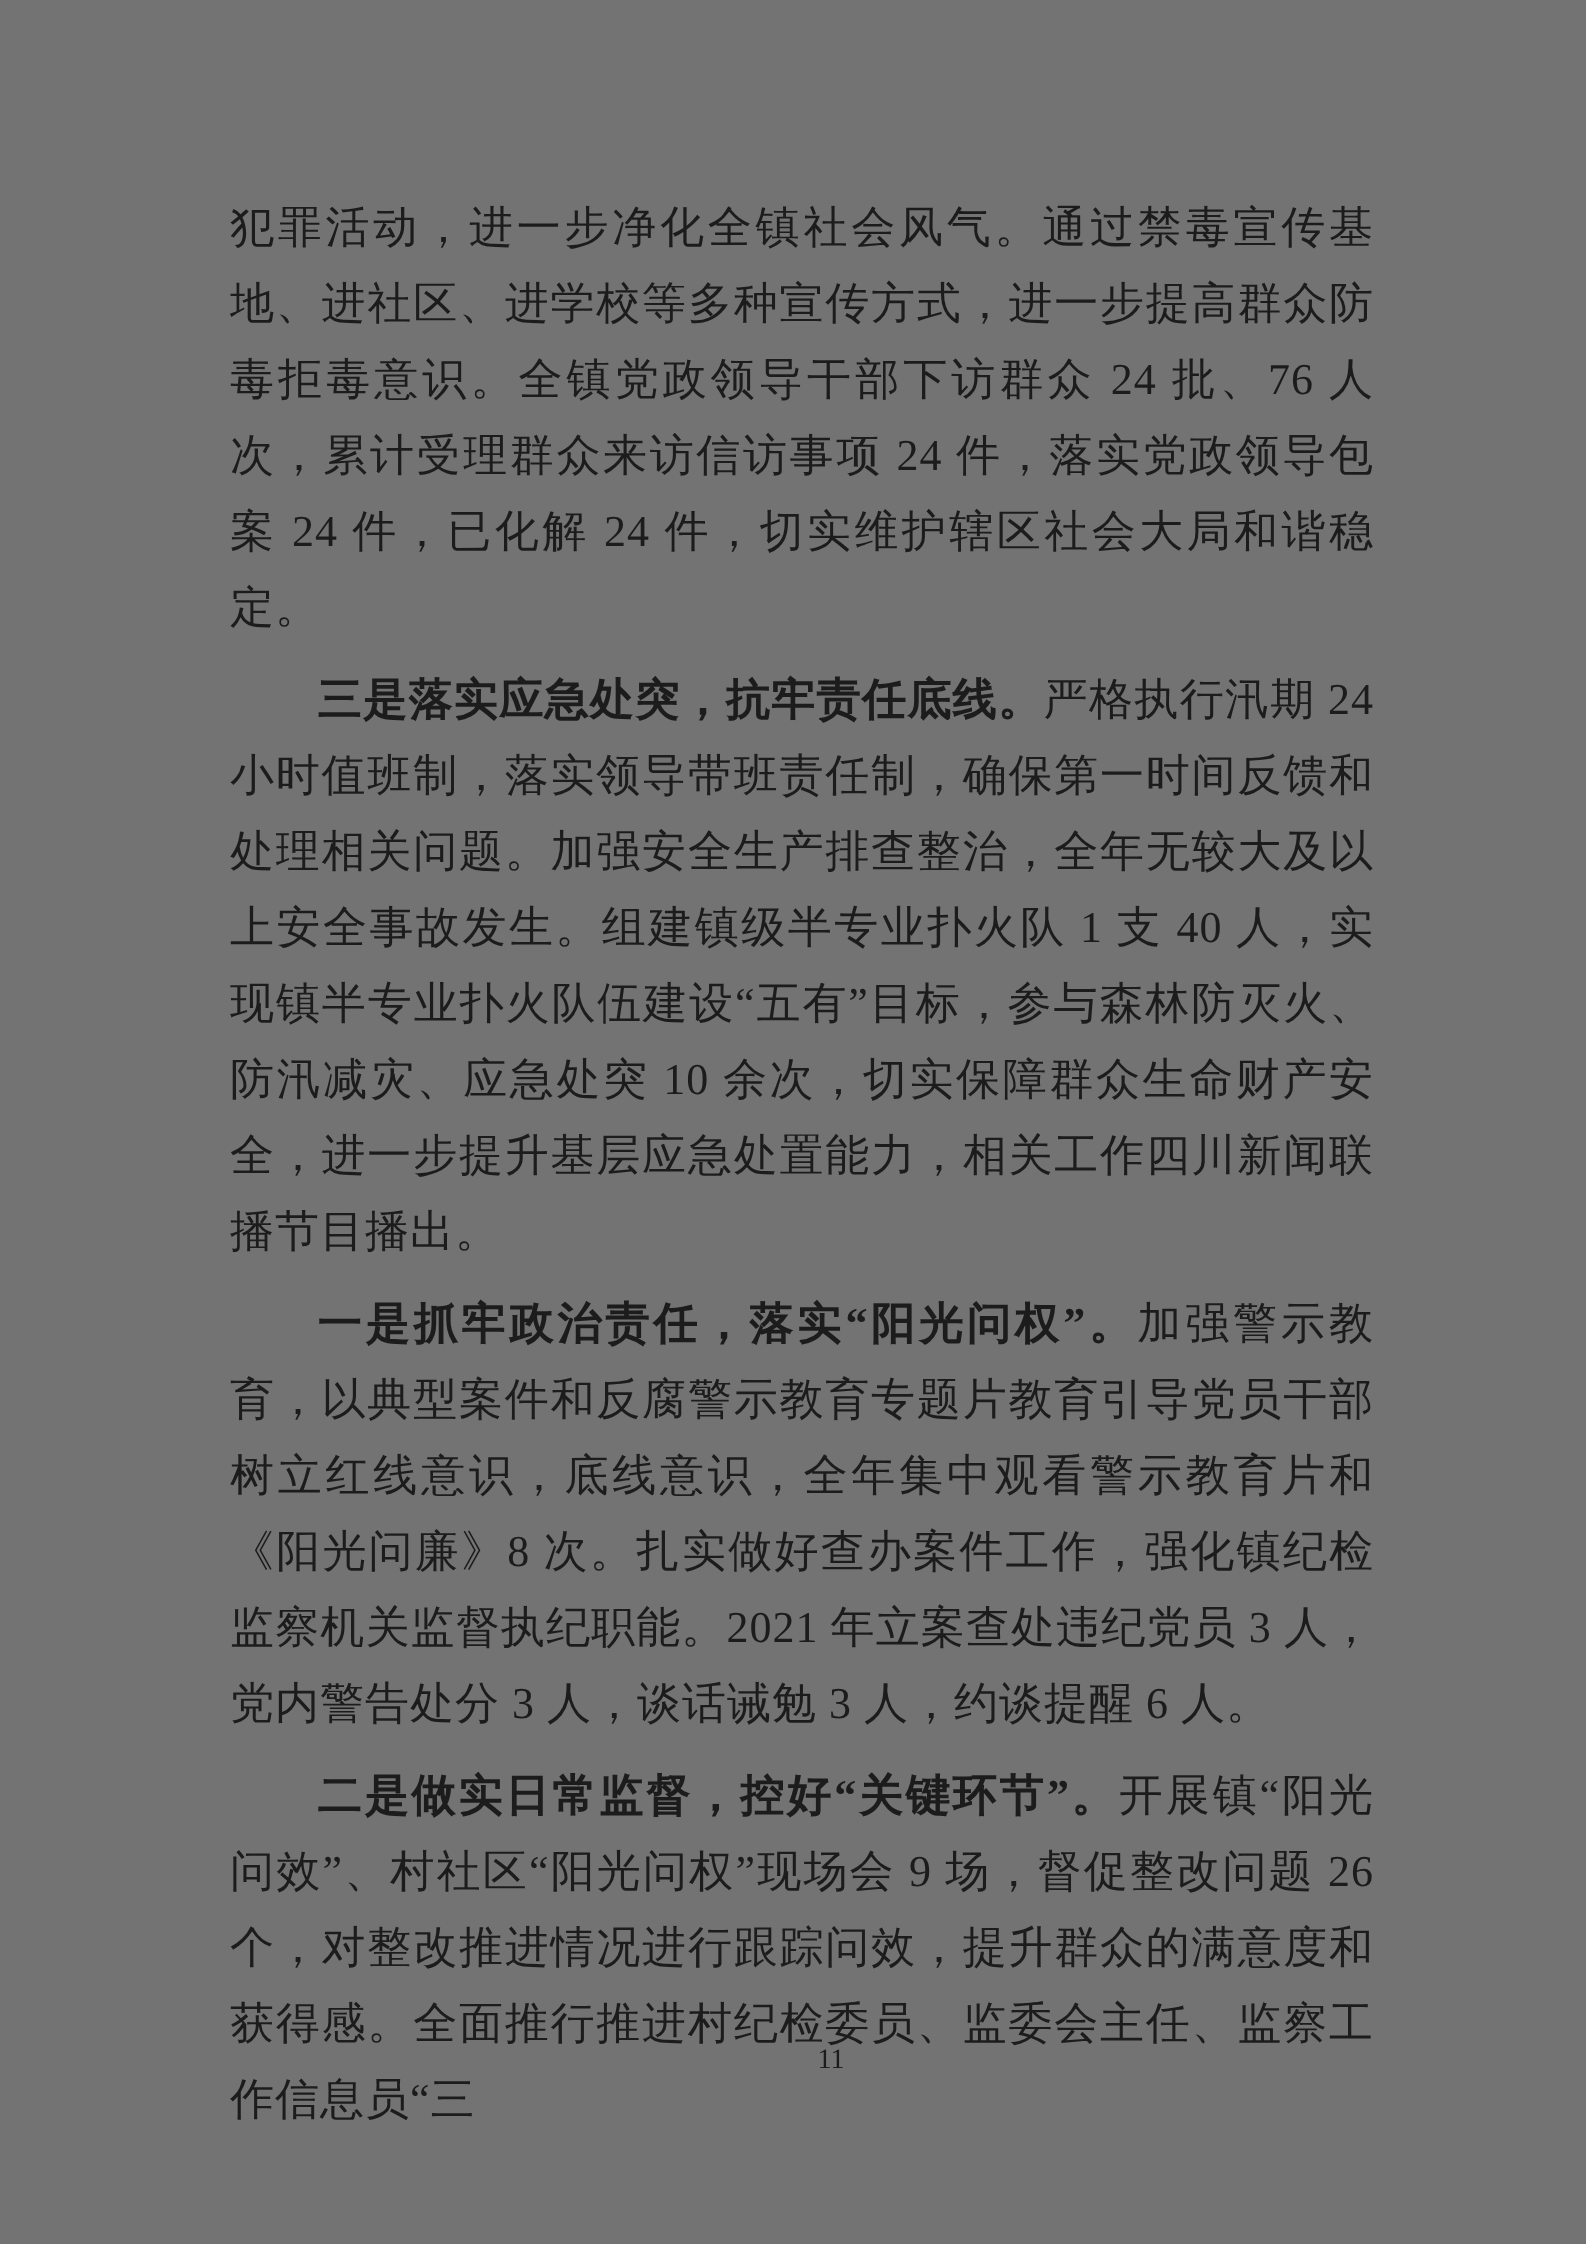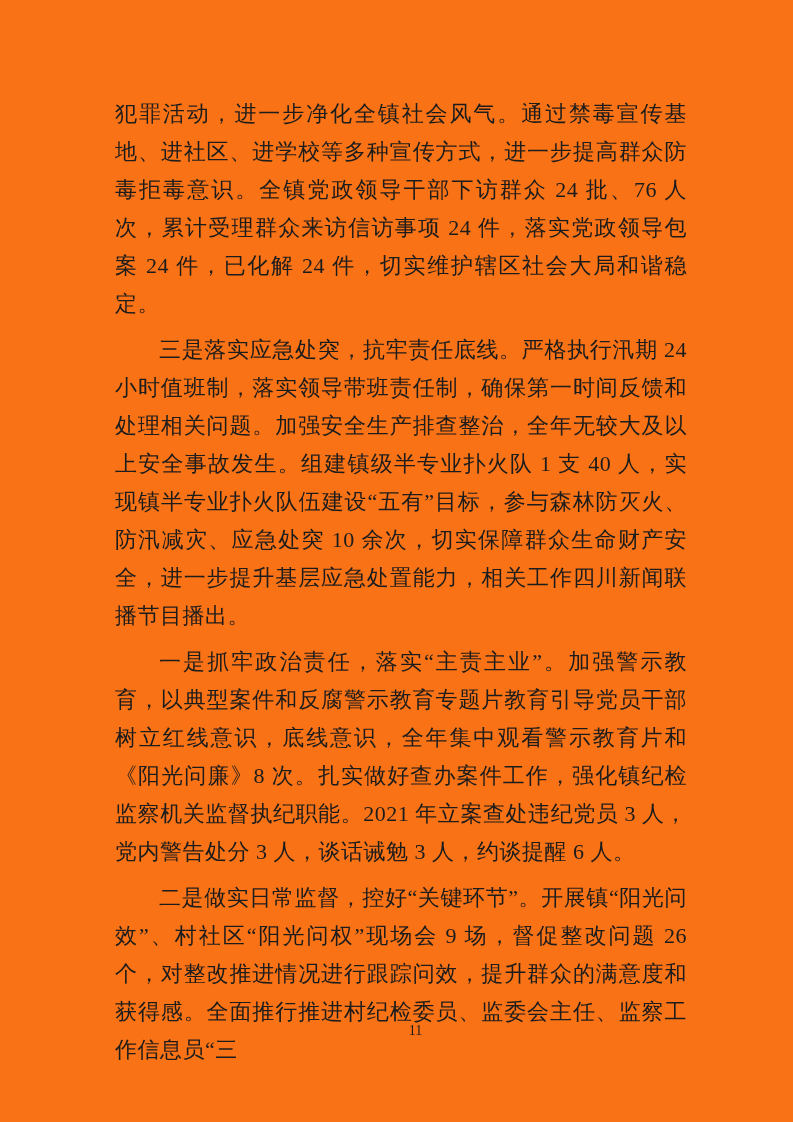--- a/index.html
+++ b/index.html
@@ -4,21 +4,21 @@
 <style>
   html, body {
     margin: 0;
     padding: 0;
     background: #ffffff;
   }
   .page {
     position: relative;
     width: 793px;
     height: 1122px;
-    background: #f97316;
+    background: #737373;
     overflow: hidden;
     font-family: "Liberation Serif", "DejaVu Serif", serif;
     color: #1c1c1c;
   }
   .content {
     position: absolute;
     left: 115px;
     top: 95px;
     width: 572px;
   }
@@ -27,21 +27,21 @@
     font-size: 22px;
     line-height: 38px;
     text-align: justify;
     text-indent: 44px;
     letter-spacing: 0.5px;
   }
   .para.no-indent {
     text-indent: 0;
   }
   .lead {
-    font-weight: normal;
+    font-weight: bold;
   }
   .heading {
     margin: 0 0 8px 0;
     font-size: 22px;
     line-height: 38px;
     font-weight: bold;
     text-indent: 44px;
     letter-spacing: 0.5px;
   }
   .page-number {
@@ -61,20 +61,20 @@
 <body>
 
 <div class="page">
   <div class="content">
 
     <p class="para no-indent"><span>犯罪活动，进一步净化全镇社会风气。通过禁毒宣传基地、进社区、进学校等多种宣传方式，进一步提高群众防毒拒毒意识。全镇党政领导干部下访群众 24 批、76 人次，累计受理群众来访信访事项 24 件，落实党政领导包案 24 件，已化解 24 件，切实维护辖区社会大局和谐稳定。</span></p>
 
     <p class="para"><span class="lead">三是落实应急处突，抗牢责任底线。</span><span>严格执行汛期 24 小时值班制，落实领导带班责任制，确保第一时间反馈和处理相关问题。加强安全生产排查整治，全年无较大及以上安全事故发生。组建镇级半专业扑火队 1 支 40 人，实现镇半专业扑火队伍建设“五有”目标，参与森林防灭火、防汛减灾、应急处突 10 余次，切实保障群众生命财产安全，进一步提升基层应急处置能力，相关工作四川新闻联播节目播出。</span></p>
 
 
-    <p class="para"><span class="lead">一是抓牢政治责任，落实“主责主业”。</span><span>加强警示教育，以典型案件和反腐警示教育专题片教育引导党员干部树立红线意识，底线意识，全年集中观看警示教育片和《阳光问廉》8 次。扎实做好查办案件工作，强化镇纪检监察机关监督执纪职能。2021 年立案查处违纪党员 3 人，党内警告处分 3 人，谈话诫勉 3 人，约谈提醒 6 人。</span></p>
+    <p class="para"><span class="lead">一是抓牢政治责任，落实“阳光问权”。</span><span>加强警示教育，以典型案件和反腐警示教育专题片教育引导党员干部树立红线意识，底线意识，全年集中观看警示教育片和《阳光问廉》8 次。扎实做好查办案件工作，强化镇纪检监察机关监督执纪职能。2021 年立案查处违纪党员 3 人，党内警告处分 3 人，谈话诫勉 3 人，约谈提醒 6 人。</span></p>
 
     <p class="para"><span class="lead">二是做实日常监督，控好“关键环节”。</span><span>开展镇“阳光问效”、村社区“阳光问权”现场会 9 场，督促整改问题 26 个，对整改推进情况进行跟踪问效，提升群众的满意度和获得感。全面推行推进村纪检委员、监委会主任、监察工作信息员“三</span></p>
 
   </div>
 
   <div class="page-number">11</div>
 </div>
 
 </body></html>

